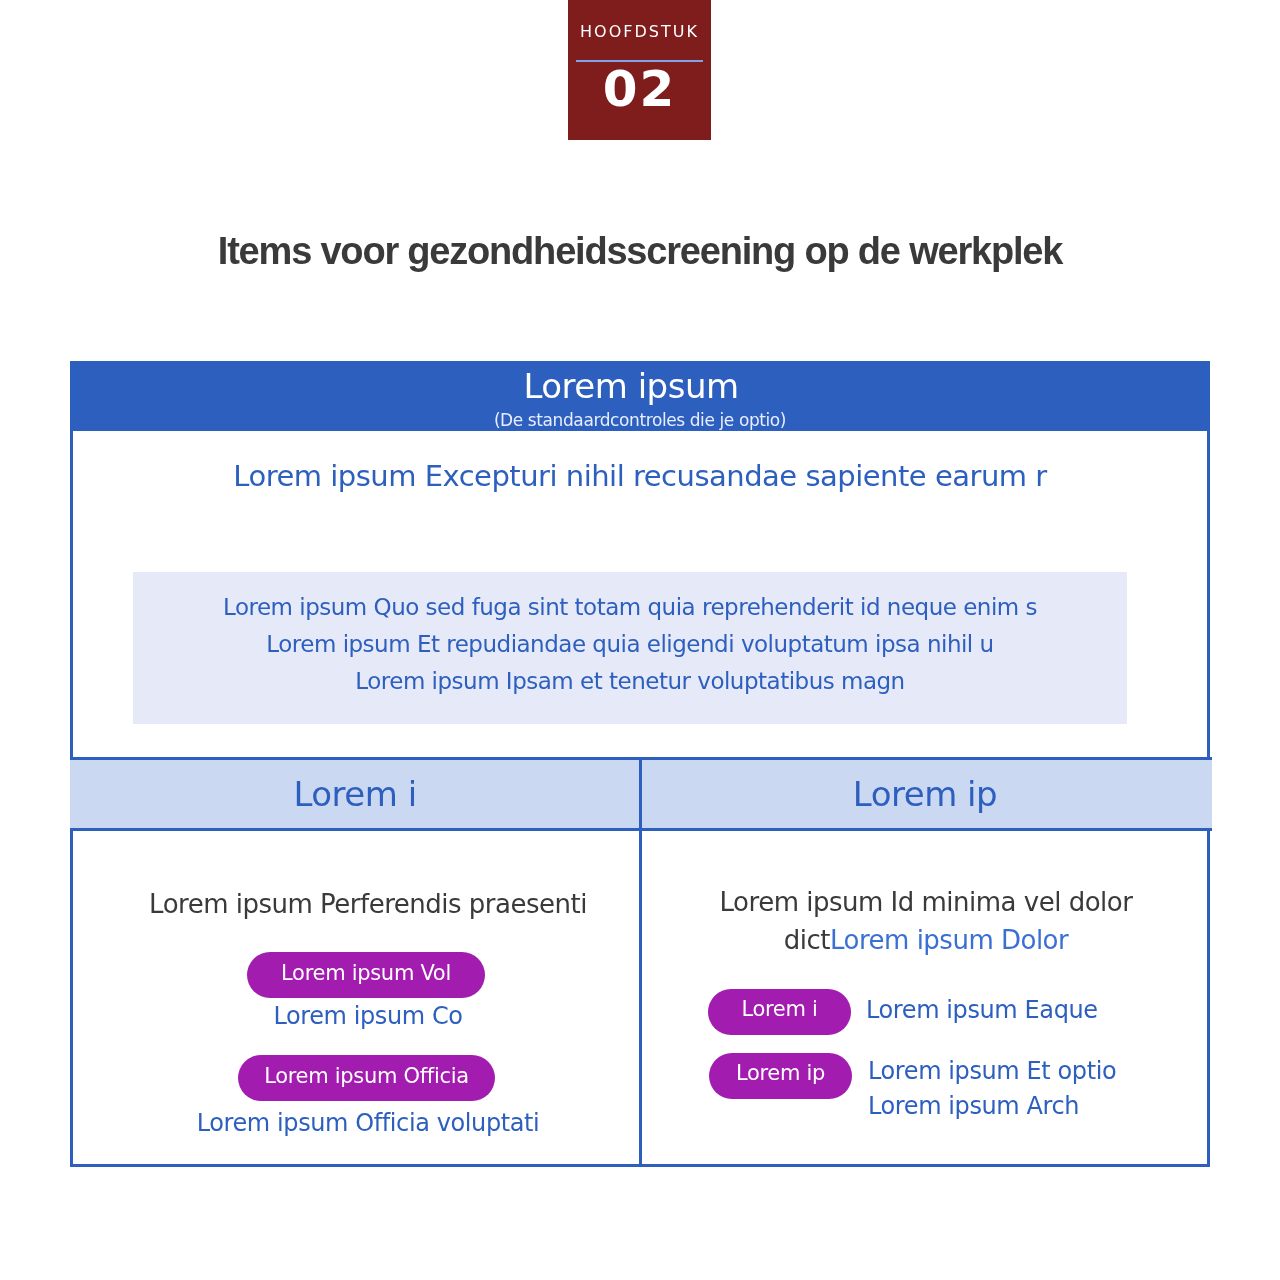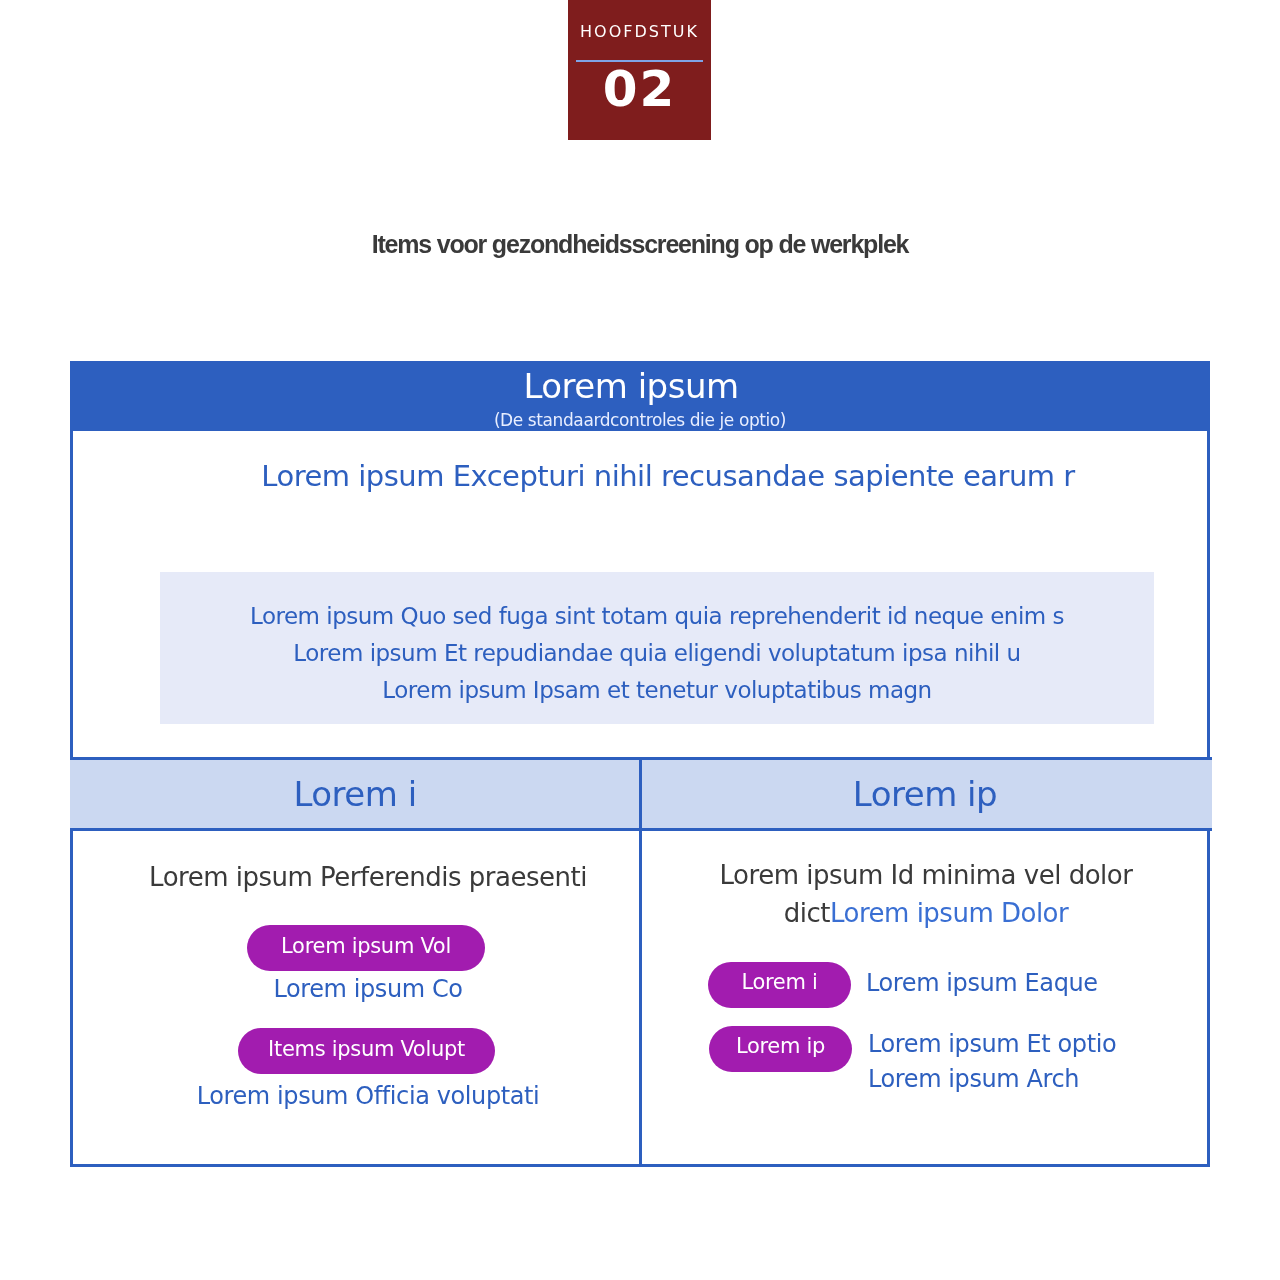--- a/index.html
+++ b/index.html
@@ -55,21 +55,21 @@
       letter-spacing: 2px;
     }
     .page-title {
       position: absolute;
       left: 0;
       right: 0;
       top: 230px;
       text-align: center;
       font-family: "Liberation Sans", sans-serif;
       font-weight: bold;
-      font-size: 25px;
+      font-size: 38px;
       letter-spacing: -1.2px;
       color: #3a3a3a;
     }
     .table {
       position: absolute;
       left: 70px;
       top: 361px;
       width: 1140px;
       height: 806px;
       box-sizing: border-box;
@@ -107,35 +107,34 @@
       position: absolute;
       left: 0;
       top: 90px;
       width: 100%;
       text-align: center;
       color: #2d5fbf;
       font-size: 29px;
       line-height: 44px;
       letter-spacing: -0.5px;
       font-family: "DejaVu Sans", sans-serif;
-      padding-left: 28px;
     }
     .note-box {
       position: absolute;
-      left: 87px;
+      left: 60px;
       top: 208px;
       width: 994px;
       height: 152px;
       background: #e6eaf8;
       text-align: center;
       color: #2d5fbf;
       font-size: 23px;
       line-height: 37px;
       letter-spacing: -0.5px;
-      padding-top: 26px;
+      padding-top: 17px;
       box-sizing: border-box;
       font-family: "DejaVu Sans", sans-serif;
     }
     .col-header-row {
       position: absolute;
       left: -3px;
       top: 393px;
       width: 1142px;
       height: 74px;
       border-top: 3px solid #2d5fbf;
@@ -191,21 +190,21 @@
     .pill {
       display: inline-block;
       background: #a21caf;
       color: #ffffff;
       border-radius: 24px;
       font-size: 21px;
       letter-spacing: -0.3px;
       text-align: center;
       box-sizing: border-box;
     }
-    .abs { position: absolute; }
+    .abs { position: absolute; margin-top: 27px; }
   </style>
 </head>
 <body>
 
 <div class="page">
 
   <div class="chapter-badge">
     <div class="chapter-label">HOOFDSTUK</div>
     <div class="chapter-rule"></div>
     <div class="chapter-number">02</div>
@@ -236,21 +235,21 @@
     </div>
 
     <div class="col-divider"></div>
 
     <div class="col-body left">
       <div class="abs dark-text" style="left:0; width:590px; top:27px;">Lorem ipsum Perferendis praesenti</div>
 
       <div class="abs pill" style="left:174px; top:94px; width:238px; height:46px; line-height:42px;">Lorem ipsum Vol</div>
       <div class="abs blue-text" style="left:0; width:590px; top:144px;">Lorem ipsum Co</div>
 
-      <div class="abs pill" style="left:165px; top:197px; width:257px; height:46px; line-height:42px;">Items ipsum Volupt</div>
+      <div class="abs pill" style="left:165px; top:197px; width:257px; height:46px; line-height:42px;">Lorem ipsum Officia</div>
       <div class="abs blue-text" style="left:0; width:590px; top:251px;">Lorem ipsum Officia voluptati</div>
     </div>
 
     <div class="col-body right">
       <div class="abs dark-text" style="left:0; width:568px; top:25px;">
         <div>Lorem ipsum Id minima vel dolor</div>
         <div><span>dict</span><span class="link-blue">Lorem ipsum Dolor</span></div>
       </div>
 
       <div class="abs pill" style="left:66px; top:131px; width:143px; height:46px; line-height:40px;">Lorem i</div>

